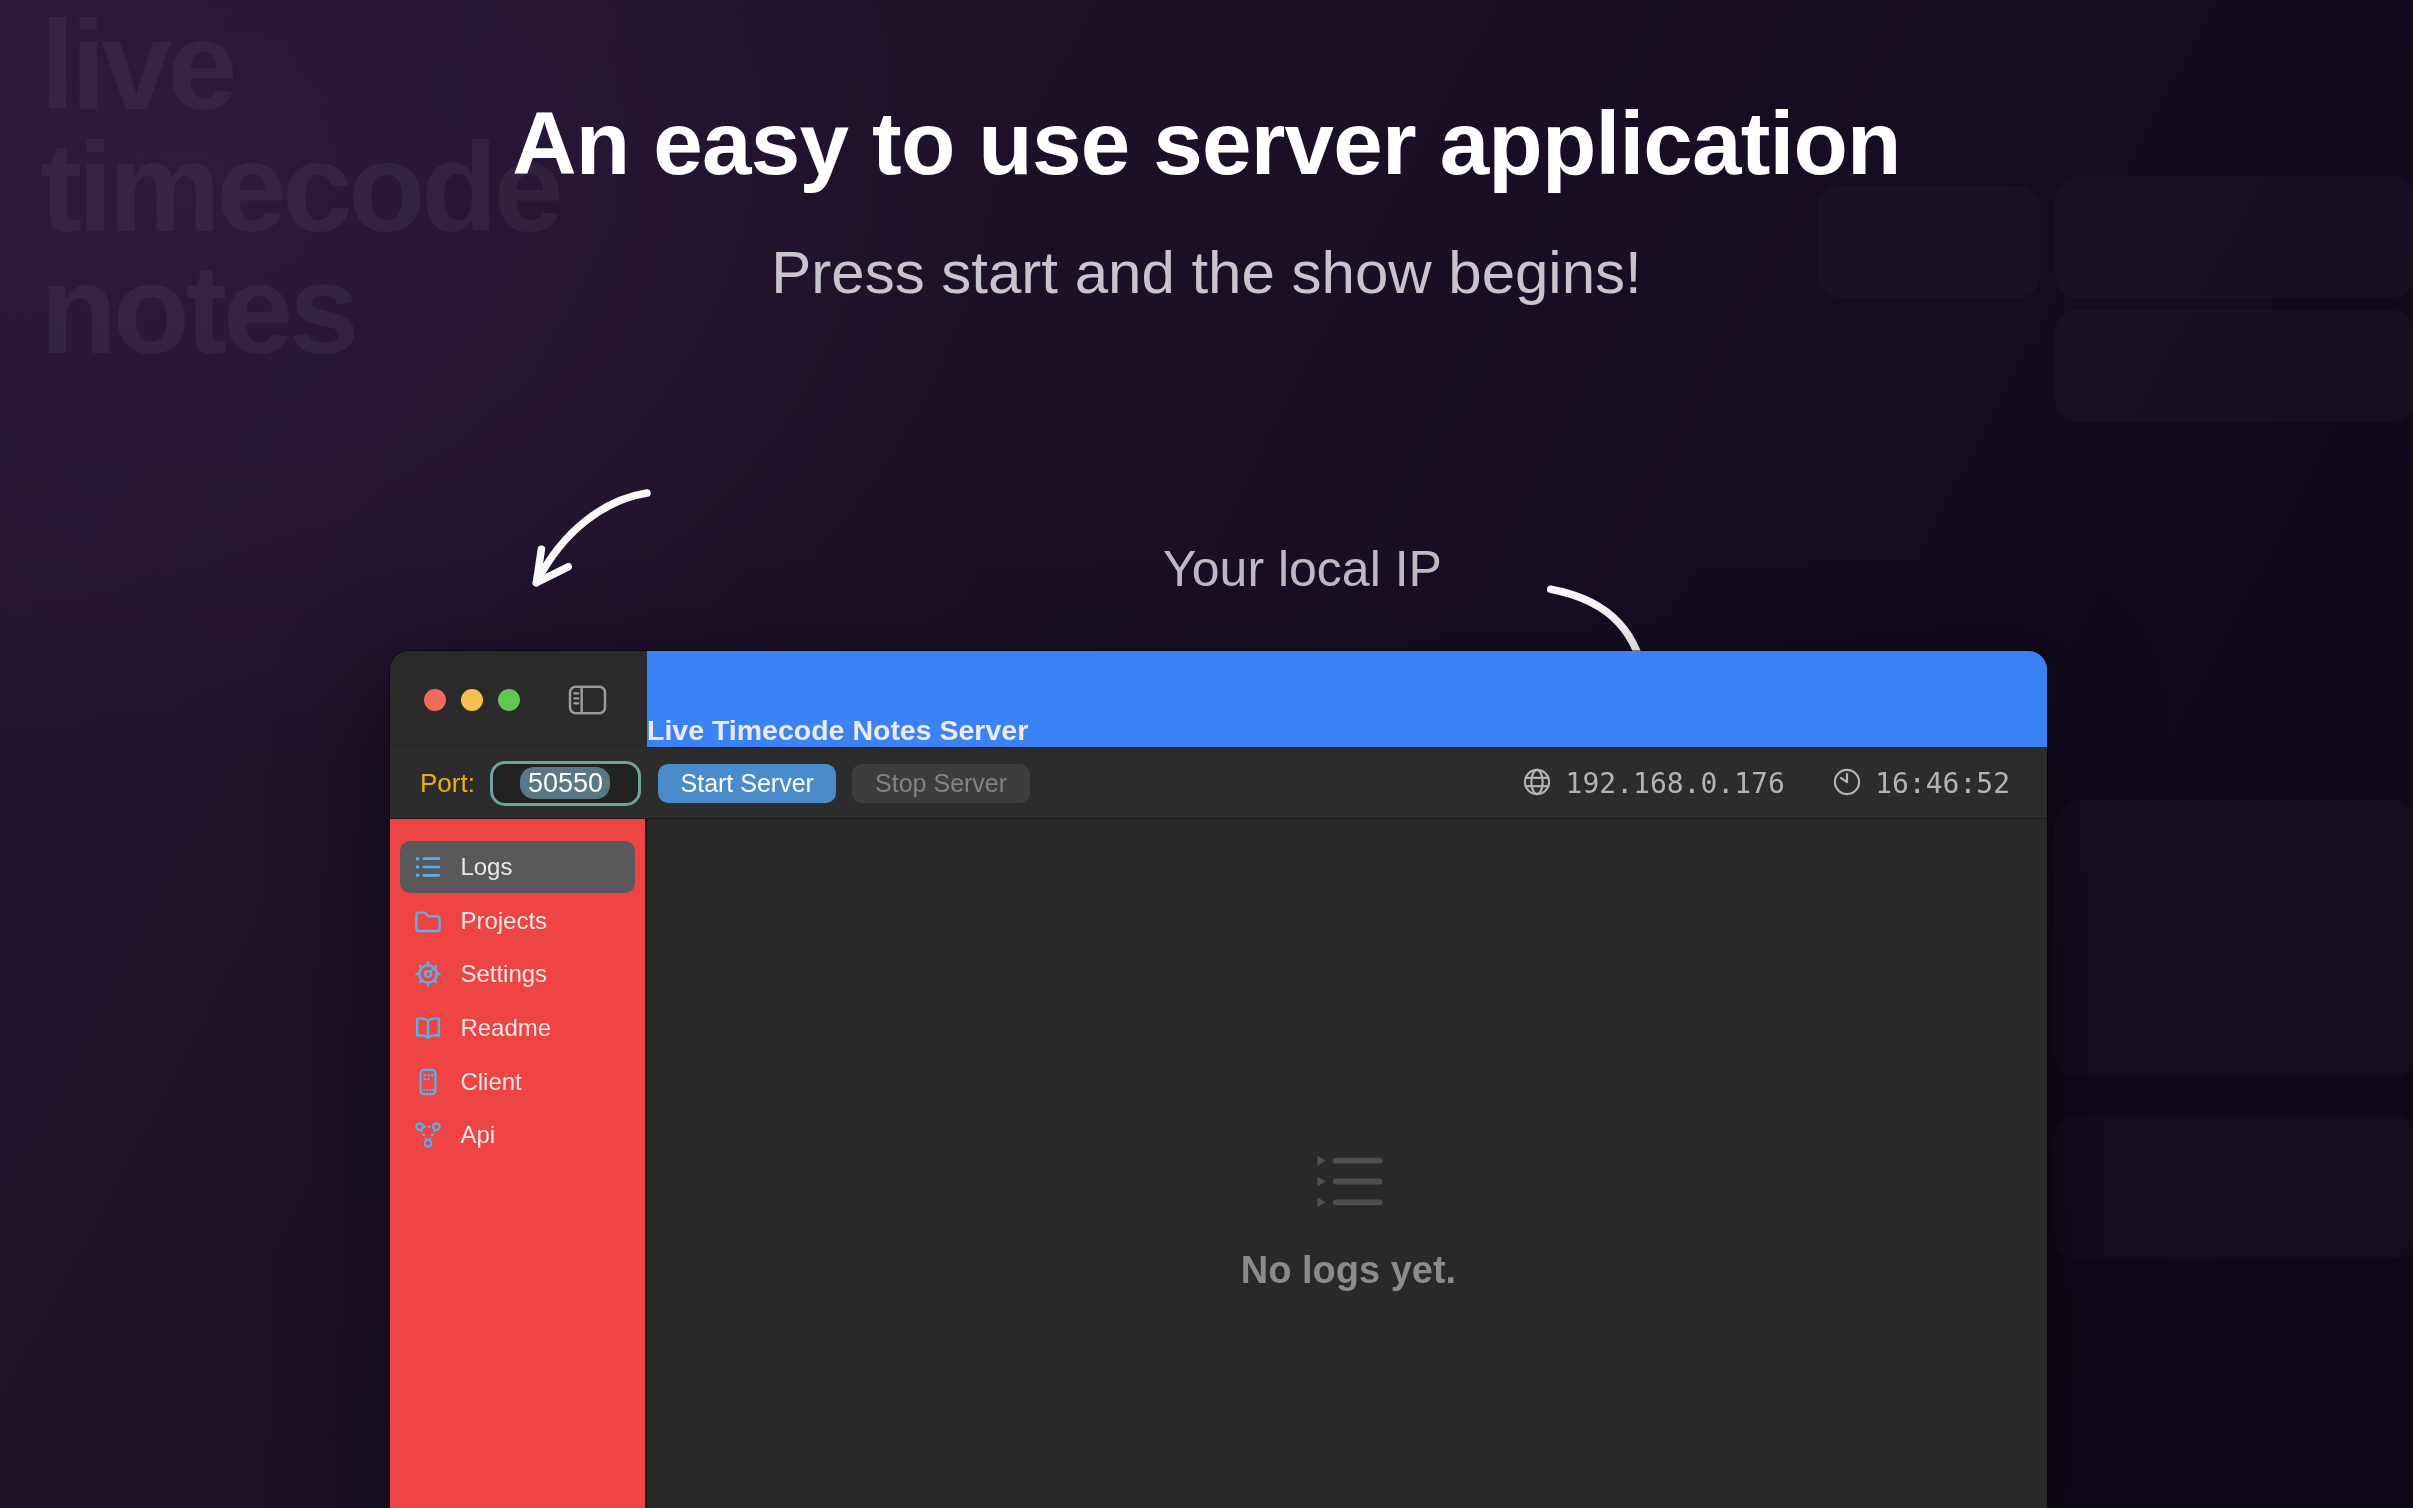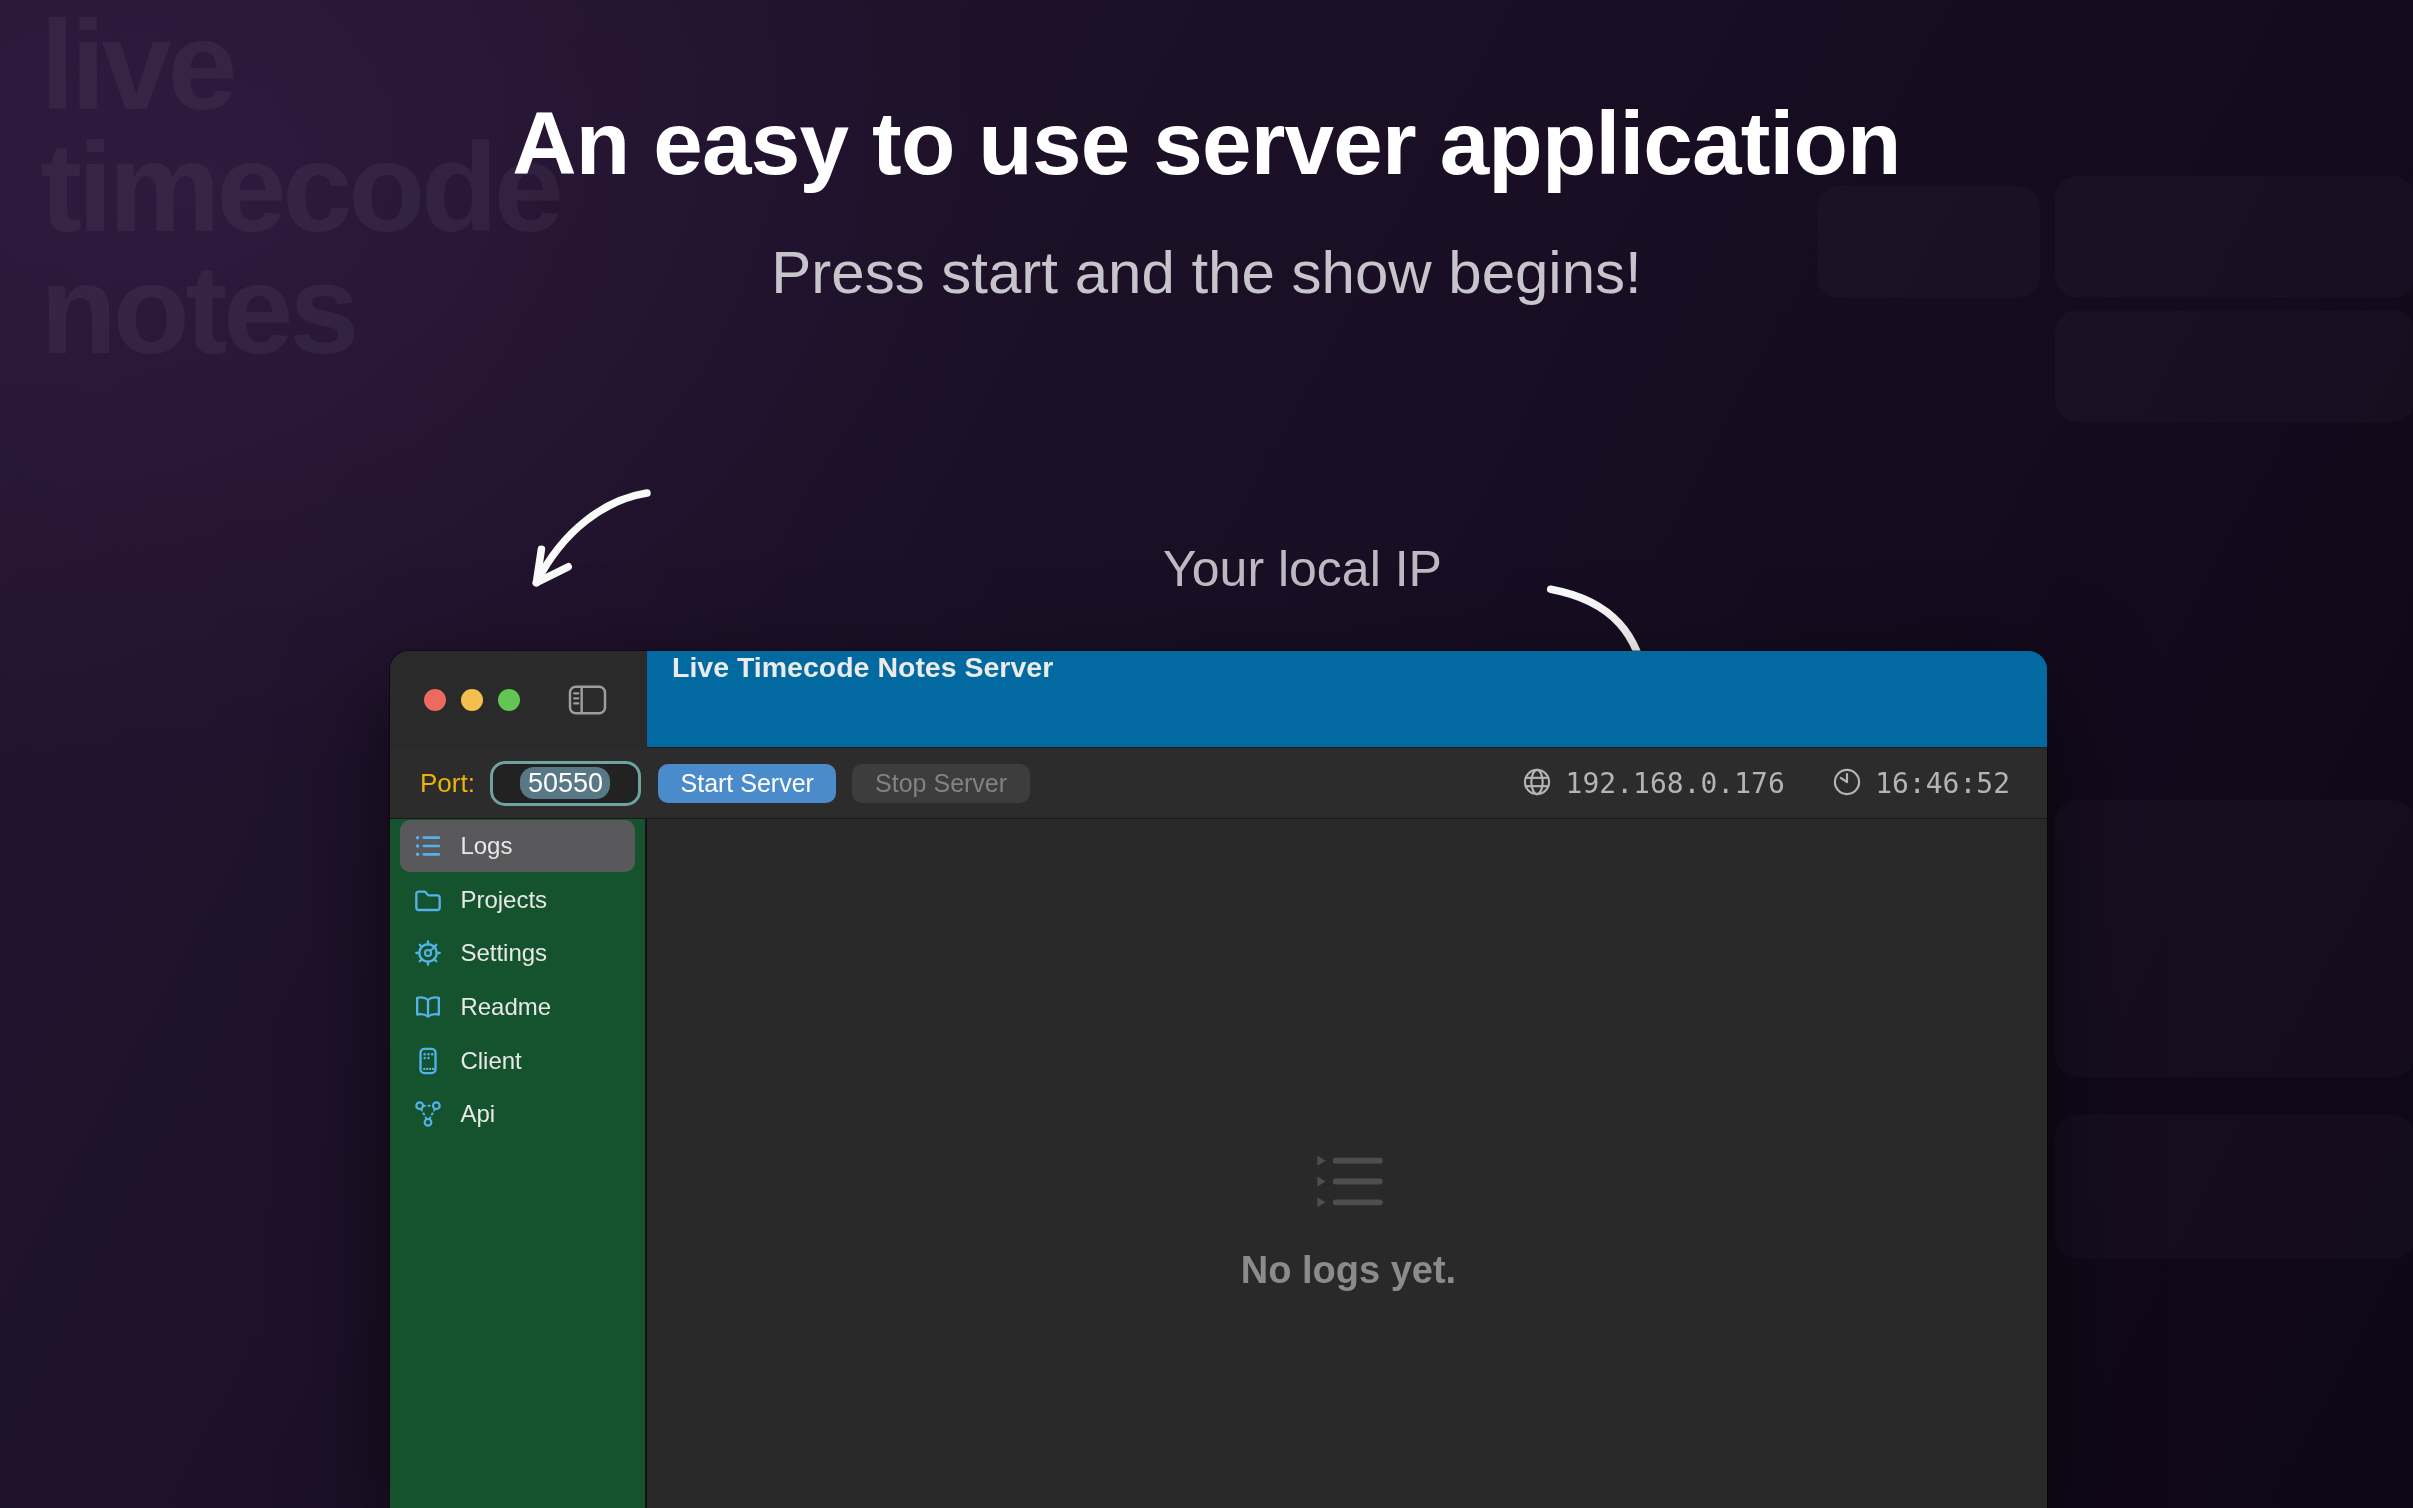--- a/index.html
+++ b/index.html
@@ -26,22 +26,22 @@
   #ann-ip{left:1163px;top:540px;}
   #ann-server{left:877px;top:935px;color:#b3b2b6;}
   .arrow-svg{position:absolute;overflow:visible;}
   .arrow-svg path,.arrow-svg polyline{fill:none;stroke:#fafafa;stroke-width:9;
     stroke-linecap:round;stroke-linejoin:round;}
   
   .window{position:absolute;left:390px;top:651px;width:1657px;height:857px;
     border-radius:18.4px 18.4px 0 0;overflow:hidden;background:#29292a;
     box-shadow:0 34px 101px rgba(0,0,0,0.60),0 0 0 0.8px rgba(0,0,0,0.55);}
   .titlebar-left{position:absolute;left:0;top:0;width:257px;height:97px;background:#2a2a2b;}
-  .titlebar-right{position:absolute;left:257px;right:0;top:0;height:96px;background:#0369a1;
-    border-bottom:1.7px solid #1f1f20;display:flex;align-items:flex-start;padding-left:25px;}
+  .titlebar-right{position:absolute;left:257px;right:0;top:0;height:96px;background:#3b82f6;
+    border-bottom:1.7px solid #1f1f20;display:flex;align-items:flex-end;}
   .window-title{font-size:28.5px;font-weight:700;color:#ebebeb;}
   .tl{position:absolute;top:38px;width:22px;height:22px;border-radius:50%;}
   .tl.red{left:34px;background:#ec6a5e;}
   .tl.yellow{left:71px;background:#f5bf4f;}
   .tl.green{left:108px;background:#62c554;}
   .toggle-icon{position:absolute;left:178px;top:34px;width:39px;height:30px;color:#9d9d9d;}
   
   .toolbar{position:absolute;top:97px;left:0;right:0;height:71px;background:#2c2c2d;
     border-bottom:1.7px solid #191919;display:flex;align-items:center;
     padding:0 37px 0 30px;box-sizing:border-box;}
@@ -52,22 +52,22 @@
   .btn{height:39px;border-radius:10px;font-size:25px;display:flex;align-items:center;
     padding:0 22.6px;margin-left:17px;}
   .btn-start{background:#4a8bcb;color:#ffffff;}
   .btn-stop{background:#3d3d3e;color:#828284;margin-left:16px;}
   .status{margin-left:auto;display:flex;align-items:flex-start;color:#b4b4b4;
     font-family:"DejaVu Sans Mono","Liberation Mono",monospace;font-size:28px;}
   .status .icn{width:30px;height:30px;margin-right:13.4px;flex:none;color:#b4b4b4;}
   .status .gap{width:47px;}
   
   .body-row{position:absolute;top:168px;left:0;right:0;bottom:0;}
-  .sidebar{position:absolute;left:0;top:0;bottom:0;width:257px;background:#14532d;
-    border-right:2.5px solid #121212;box-sizing:border-box;padding-top:1px;}
+  .sidebar{position:absolute;left:0;top:0;bottom:0;width:257px;background:#ef4444;
+    border-right:2.5px solid #121212;box-sizing:border-box;padding-top:22px;}
   .side-item{height:52px;margin:0 10px 1.7px 10px;border-radius:10px;display:flex;
     align-items:center;padding-left:13.4px;color:#e8e8e8;font-size:24px;gap:17px;}
   .side-item.selected{background:#59595c;}
   .side-icon{width:30px;height:30px;color:#55b1e9;flex:none;}
   .content{position:absolute;left:260px;top:0;right:0;bottom:0;background:#29292a;}
   .empty{position:absolute;top:335px;left:0;right:0;text-align:center;}
   .empty-icon{width:70px;height:55px;margin:0 auto 40px;color:#4e4e4e;display:block;}
   .empty-text{font-size:38px;font-weight:700;color:#8b8b8b;}
   svg{display:block;}
 </style>

